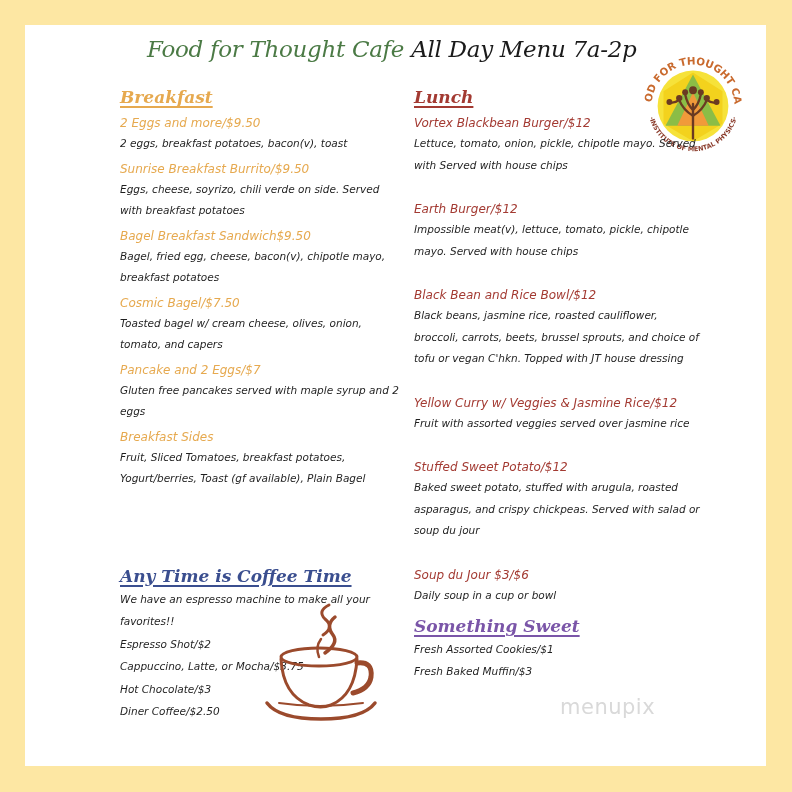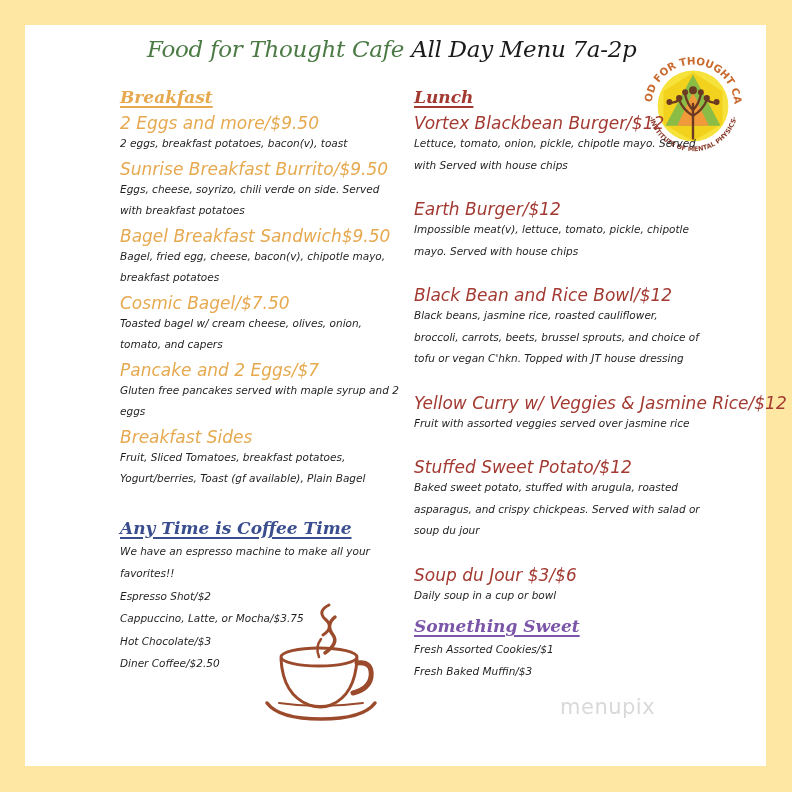--- a/index.html
+++ b/index.html
@@ -58,25 +58,25 @@
       font-size: 17px;
       text-decoration: underline;
       text-underline-offset: 3px;
       text-decoration-thickness: 2px;
       display: inline-block;
       margin: 0;
       line-height: 24px;
     }
     .h-breakfast { color: #e6a94f; text-decoration-color: #e6a94f; }
     .h-lunch { color: #a33a32; text-decoration-color: #a33a32; }
-    .h-coffee { color: #3a4e8f; text-decoration-color: #3a4e8f; }
+    .h-coffee { color: #3a4e8f; text-decoration-color: #3a4e8f; margin-top: 48px; }
     .h-sweet { color: #7a55a8; text-decoration-color: #7a55a8; }
 
     .item-name {
-      font-size: 17px;
+      font-size: 12px;
       line-height: 20px;
       margin-top: 4px;
       white-space: nowrap;
     }
     .breakfast .item-name { color: #e6a94f; }
     .lunch .item-name { color: #a33a32; }
     .item-desc {
       font-size: 10.5px;
       line-height: 21.5px;
       color: #1f1f1f;

